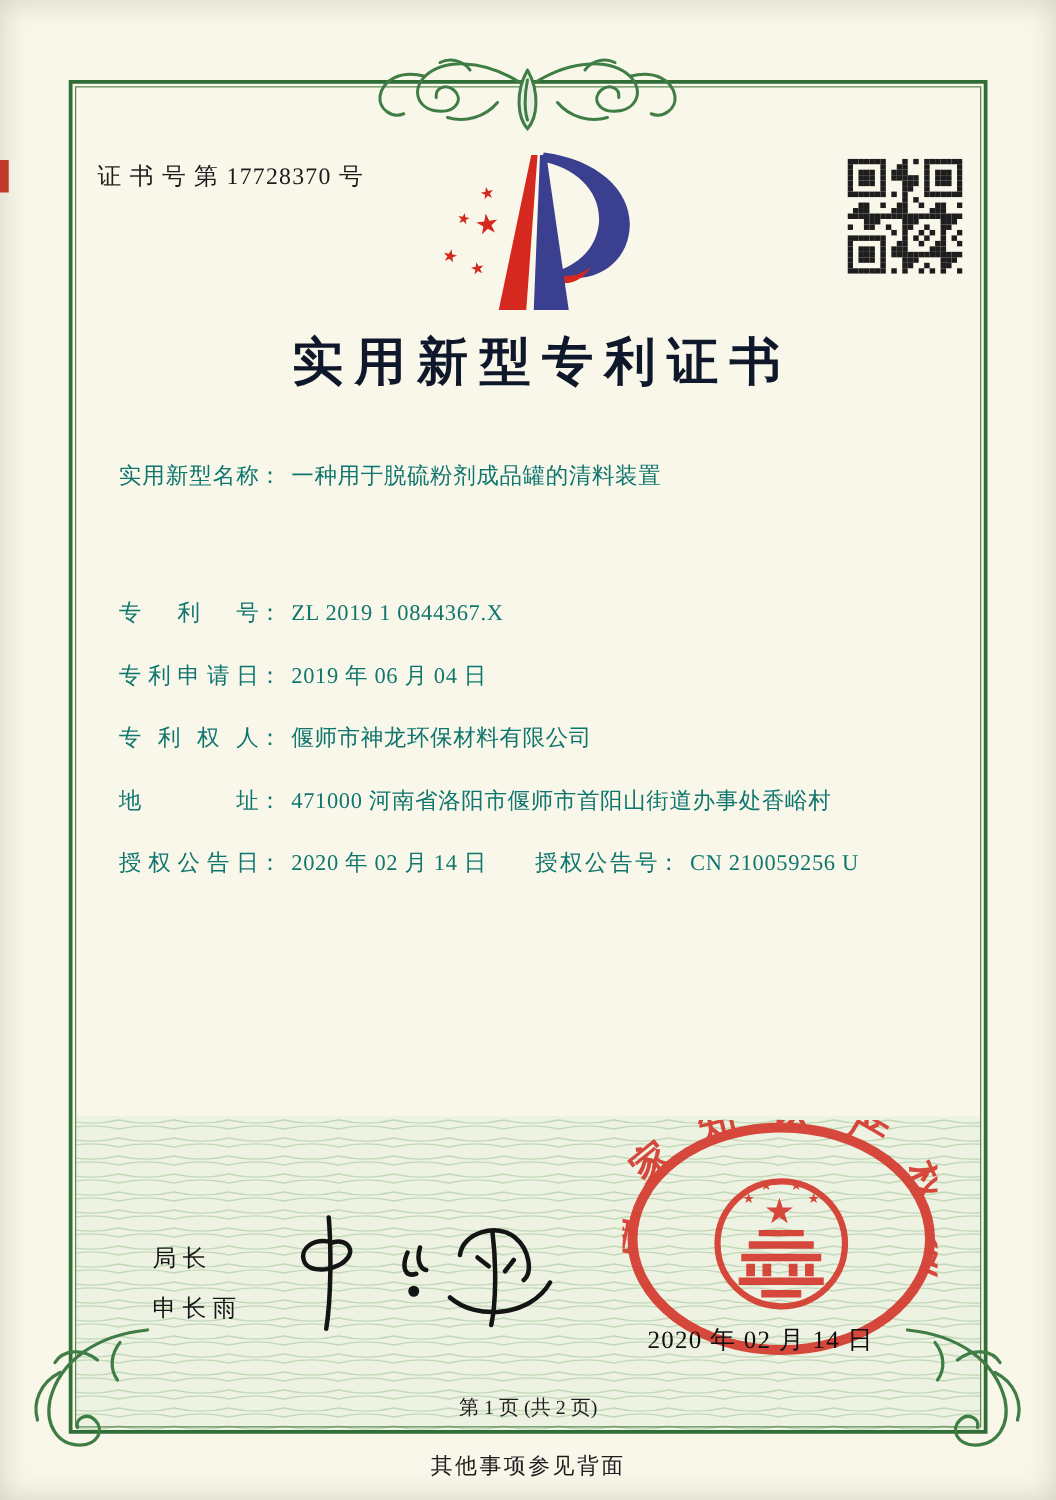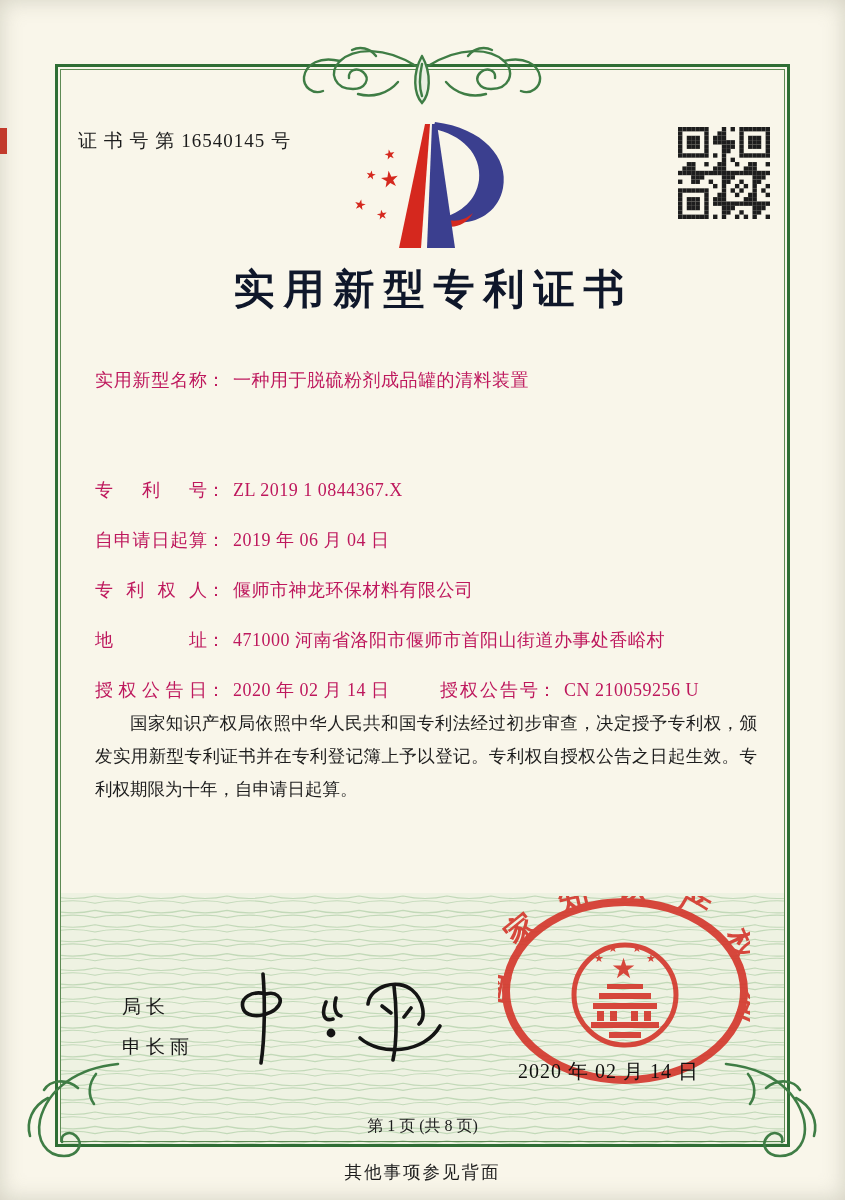--- a/index.html
+++ b/index.html
@@ -13,26 +13,26 @@
   .frame{position:absolute;left:55px;top:64px;width:735px;height:1083px;
     border:3px solid #2f6e35;box-sizing:border-box;z-index:2;}
   .frame-inner{position:absolute;inset:2px;border:1px solid #5d8a54;}
   
   .waves-wrap{position:absolute;left:61px;top:893px;width:723px;height:251px;z-index:1;background:#eef2e2;}
   
   .cert-no{position:absolute;left:78px;top:128px;font-size:19px;letter-spacing:1px;color:#1c1c1c;z-index:4;}
   .cert-no .num{padding:0 6px;}
   .title{position:absolute;left:0;top:262px;width:100%;text-align:center;font-size:41px;
     font-weight:bold;letter-spacing:9px;color:#0f172a;z-index:4;margin-left:11px;}
-  .field-row{position:absolute;left:95px;width:680px;font-size:18px;color:#be185d;z-index:4;white-space:nowrap;}
+  .field-row{position:absolute;left:95px;width:680px;font-size:18px;color:#0f766e;z-index:4;white-space:nowrap;}
   .flabel{display:inline-block;width:112px;text-align:justify;text-align-last:justify;vertical-align:top;}
   .colon{display:inline-block;margin-right:8px;}
   .fvalue{letter-spacing:.5px;}
   .grant2{position:absolute;left:333px;top:0;white-space:nowrap;}
-  .grant2 .flabel{width:98px;margin-left:12px;}
+  .grant2 .flabel{width:98px;}
   .paras{position:absolute;left:95px;top:707px;width:662px;z-index:4;}
   .paras p{margin:0;font-size:17.5px;line-height:1.88;text-indent:2em;text-align:justify;color:#1d1d1d;}
   .director{position:absolute;left:95px;z-index:5;font-size:19px;letter-spacing:5px;color:#151515;margin-left:27px;}
   .sig-svg{position:absolute;left:212px;top:958px;z-index:5;}
   .seal-svg{position:absolute;left:498px;top:896px;z-index:4;opacity:.92;}
   .seal-date{position:absolute;left:518px;top:1058px;font-size:20px;letter-spacing:1px;color:#101010;z-index:5;}
   .page-info{position:absolute;left:0;top:1116px;width:100%;text-align:center;font-size:16px;color:#1d1d1d;z-index:4;}
   .back-note{position:absolute;left:0;top:1160px;width:100%;text-align:center;font-size:17.5px;
     letter-spacing:2px;color:#1d1d1d;z-index:4;}
   .edge-mark{position:absolute;left:0;top:128px;width:7px;height:26px;background:#c23a2c;z-index:6;}
@@ -121,21 +121,21 @@
   <svg class="corner-br" width="112" height="112" viewBox="0 0 112 112">
     <g transform="translate(112,0) scale(-1,1)" stroke="#3f7d45" stroke-width="2.6" fill="none" stroke-linecap="round">
       <path d="M102,8 C62,12 32,32 24,64 C20,84 30,100 48,100 C62,100 68,88 60,80 C54,74 44,78 46,86"></path>
       <path d="M32,42 C16,50 10,66 14,80"></path>
       <path d="M62,32 C50,22 34,24 28,34"></path>
       <path d="M80,18 C72,28 72,40 78,48"></path>
     </g>
   </svg>
 
   <div class="cert-no">
-    <span>证 书 号 第</span><span class="num">16540145</span><span>号</span>
+    <span>证 书 号 第</span><span class="num">17728370</span><span>号</span>
   </div>
 
   <svg class="logo-svg" width="182" height="138" viewBox="0 0 182 138">
     <path d="M102,6 C150,12 176,42 170,72 C165,100 134,114 110,102 C128,96 143,85 146,64 C149,38 128,18 100,13 Z" fill="#3b3f8f"></path>
     <path d="M110,102 C120,107 131,105 140,97 C132,111 117,114 106,107 Z" fill="#d5281e"></path>
     <polygon points="92,8 97,8 88,132 66,132" fill="#d5281e"></polygon>
     <polygon points="99,8 104,8 122,132 94,132" fill="#3b3f8f"></polygon>
     <g fill="#d5281e" font-family="'DejaVu Sans',sans-serif">
       <text x="52" y="44" font-size="13" transform="rotate(-12 52 44)">★</text>
       <text x="32" y="62" font-size="12" transform="rotate(10 32 62)">★</text>
@@ -380,37 +380,36 @@
 
   <div class="title">实用新型专利证书</div>
 
   <div class="field-row" style="top:368px">
     <span class="flabel">实用新型名称</span><span class="colon">：</span><span class="fvalue">一种用于脱硫粉剂成品罐的清料装置</span>
   </div>
   <div class="field-row" style="top:478px">
     <span class="flabel">专利号</span><span class="colon">：</span><span class="fvalue">ZL 2019 1 0844367.X</span>
   </div>
   <div class="field-row" style="top:528px">
-    <span class="flabel">自申请日起算</span><span class="colon">：</span><span class="fvalue">2019 年 06 月 04 日</span>
+    <span class="flabel">专利申请日</span><span class="colon">：</span><span class="fvalue">2019 年 06 月 04 日</span>
   </div>
   <div class="field-row" style="top:578px">
     <span class="flabel">专利权人</span><span class="colon">：</span><span class="fvalue">偃师市神龙环保材料有限公司</span>
   </div>
   <div class="field-row" style="top:628px">
     <span class="flabel">地址</span><span class="colon">：</span><span class="fvalue">471000 河南省洛阳市偃师市首阳山街道办事处香峪村</span>
   </div>
   <div class="field-row" style="top:678px">
     <span class="flabel">授权公告日</span><span class="colon">：</span><span class="fvalue">2020 年 02 月 14 日</span>
     <span class="grant2">
       <span class="flabel">授权公告号</span><span class="colon">：</span><span class="fvalue">CN 210059256 U</span>
     </span>
   </div>
 
   <div class="paras">
-    <p>国家知识产权局依照中华人民共和国专利法经过初步审查，决定授予专利权，颁发实用新型专利证书并在专利登记簿上予以登记。专利权自授权公告之日起生效。专利权期限为十年，自申请日起算。</p>
   </div>
 
   <svg class="seal-svg" width="252" height="188" viewBox="0 0 252 188">
     <defs>
         <path id="arcp" d="M15,124 A119,89 0 1 1 239,124" fill="none"></path>
       </defs>
     <ellipse cx="127" cy="95" rx="119" ry="89" fill="none" stroke="#d4392e" stroke-width="8"></ellipse>
     <text font-size="31" font-weight="bold" fill="#d4392e" letter-spacing="26" font-family="'Liberation Serif',serif">
       <textPath href="#arcp" startOffset="16">国家知识产权局</textPath>
     </text>
@@ -445,17 +444,17 @@
       <path d="M124,40 C121,50 124,57 129,58"></path>
       <circle cx="119" cy="75" r="2.6" fill="#141414"></circle>
       <path d="M156,46 C158,28 186,20 200,32 C212,42 214,60 207,66"></path>
       <path d="M182,28 C185,52 185,84 181,102"></path>
       <path d="M170,48 l9,7"></path>
       <path d="M199,50 l-7,9"></path>
       <path d="M148,80 C168,98 212,96 228,68"></path>
     </g>
   </svg>
 
-  <div class="page-info">第 1 页 (共 8 页)</div>
+  <div class="page-info">第 1 页 (共 2 页)</div>
   <div class="back-note">其他事项参见背面</div>
 
   <div class="edge-mark"></div>
 </div>
 
 </body></html>

